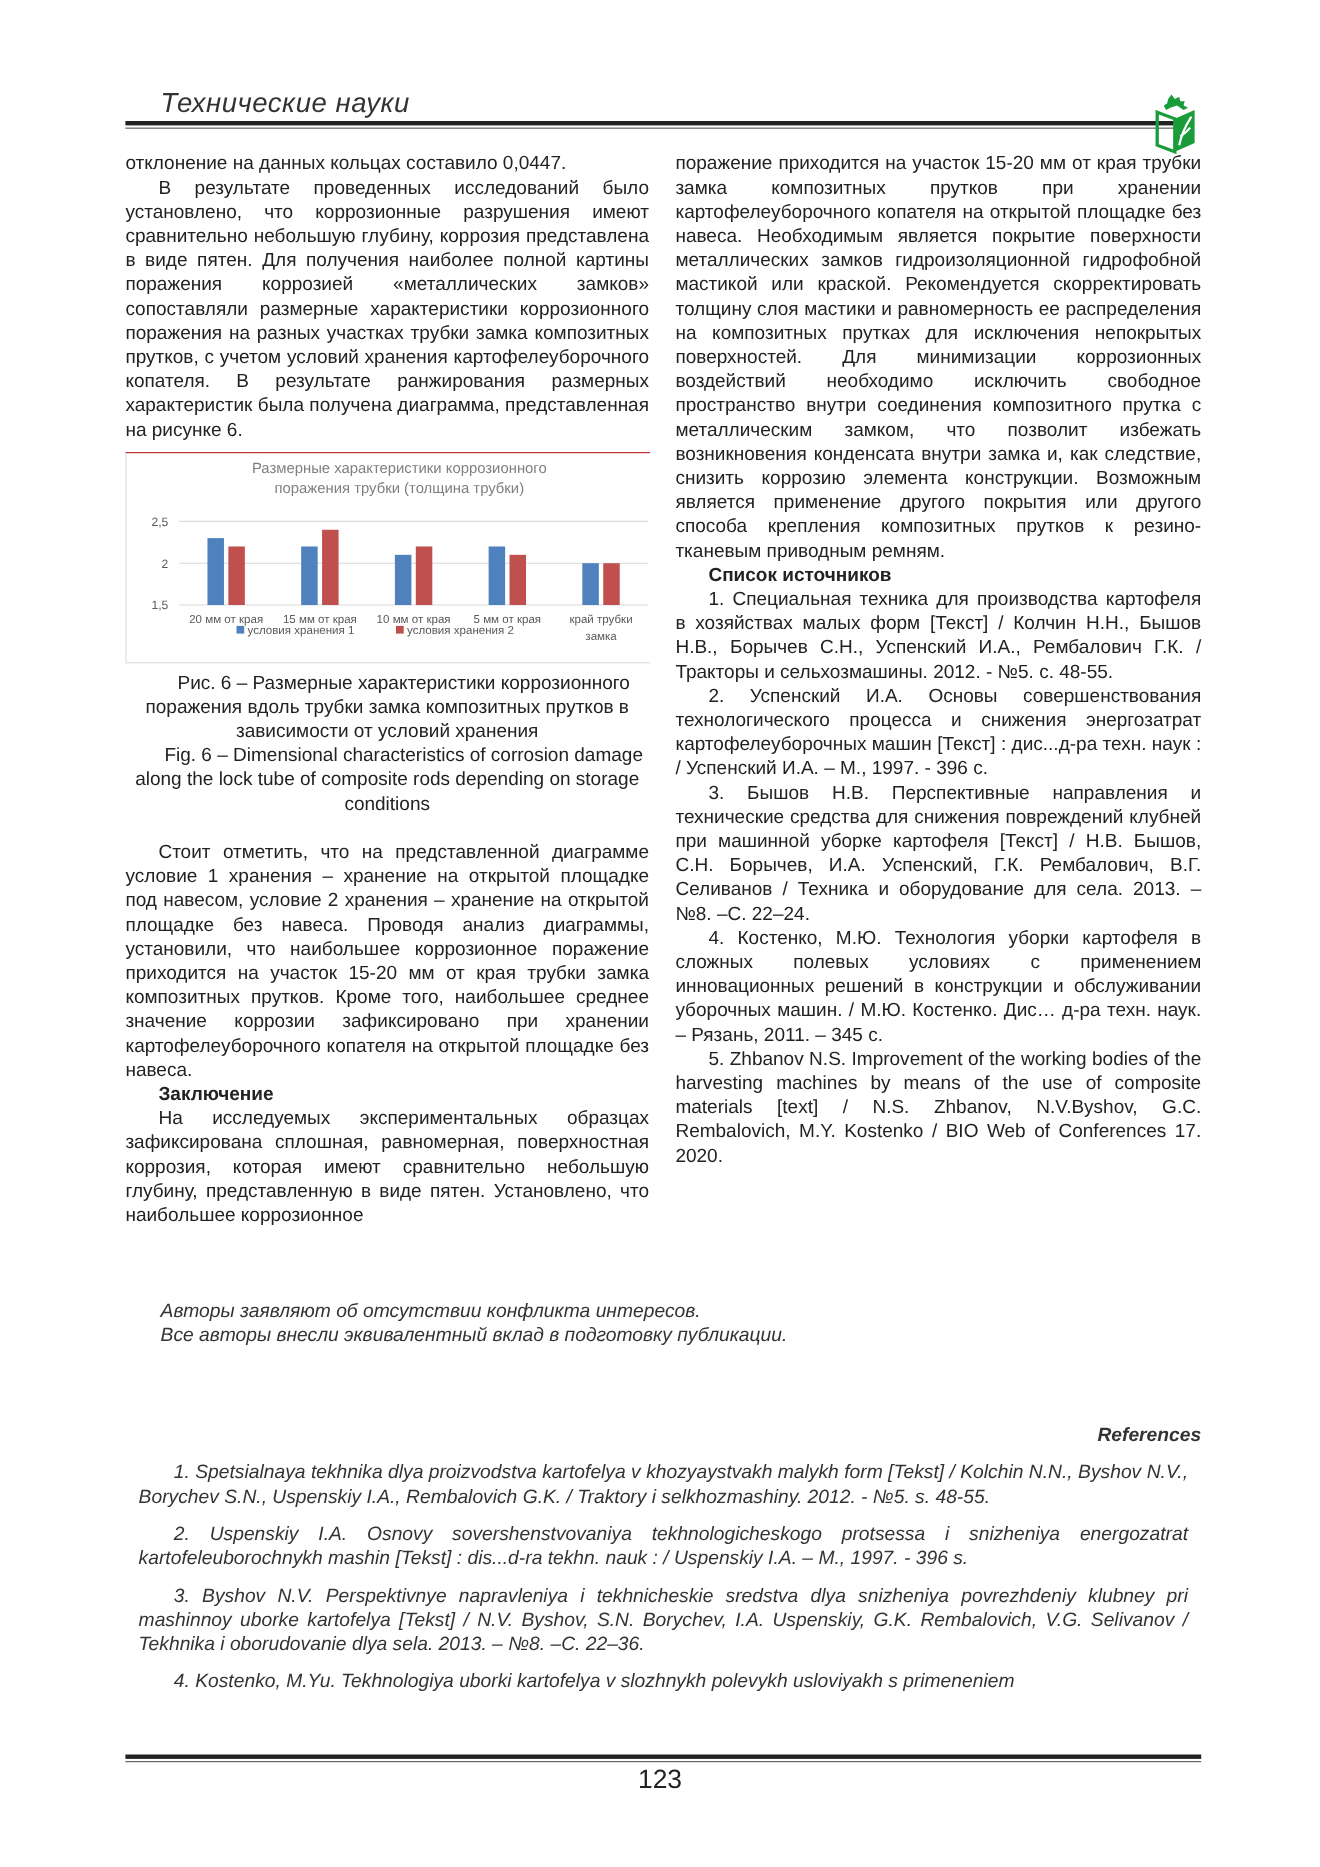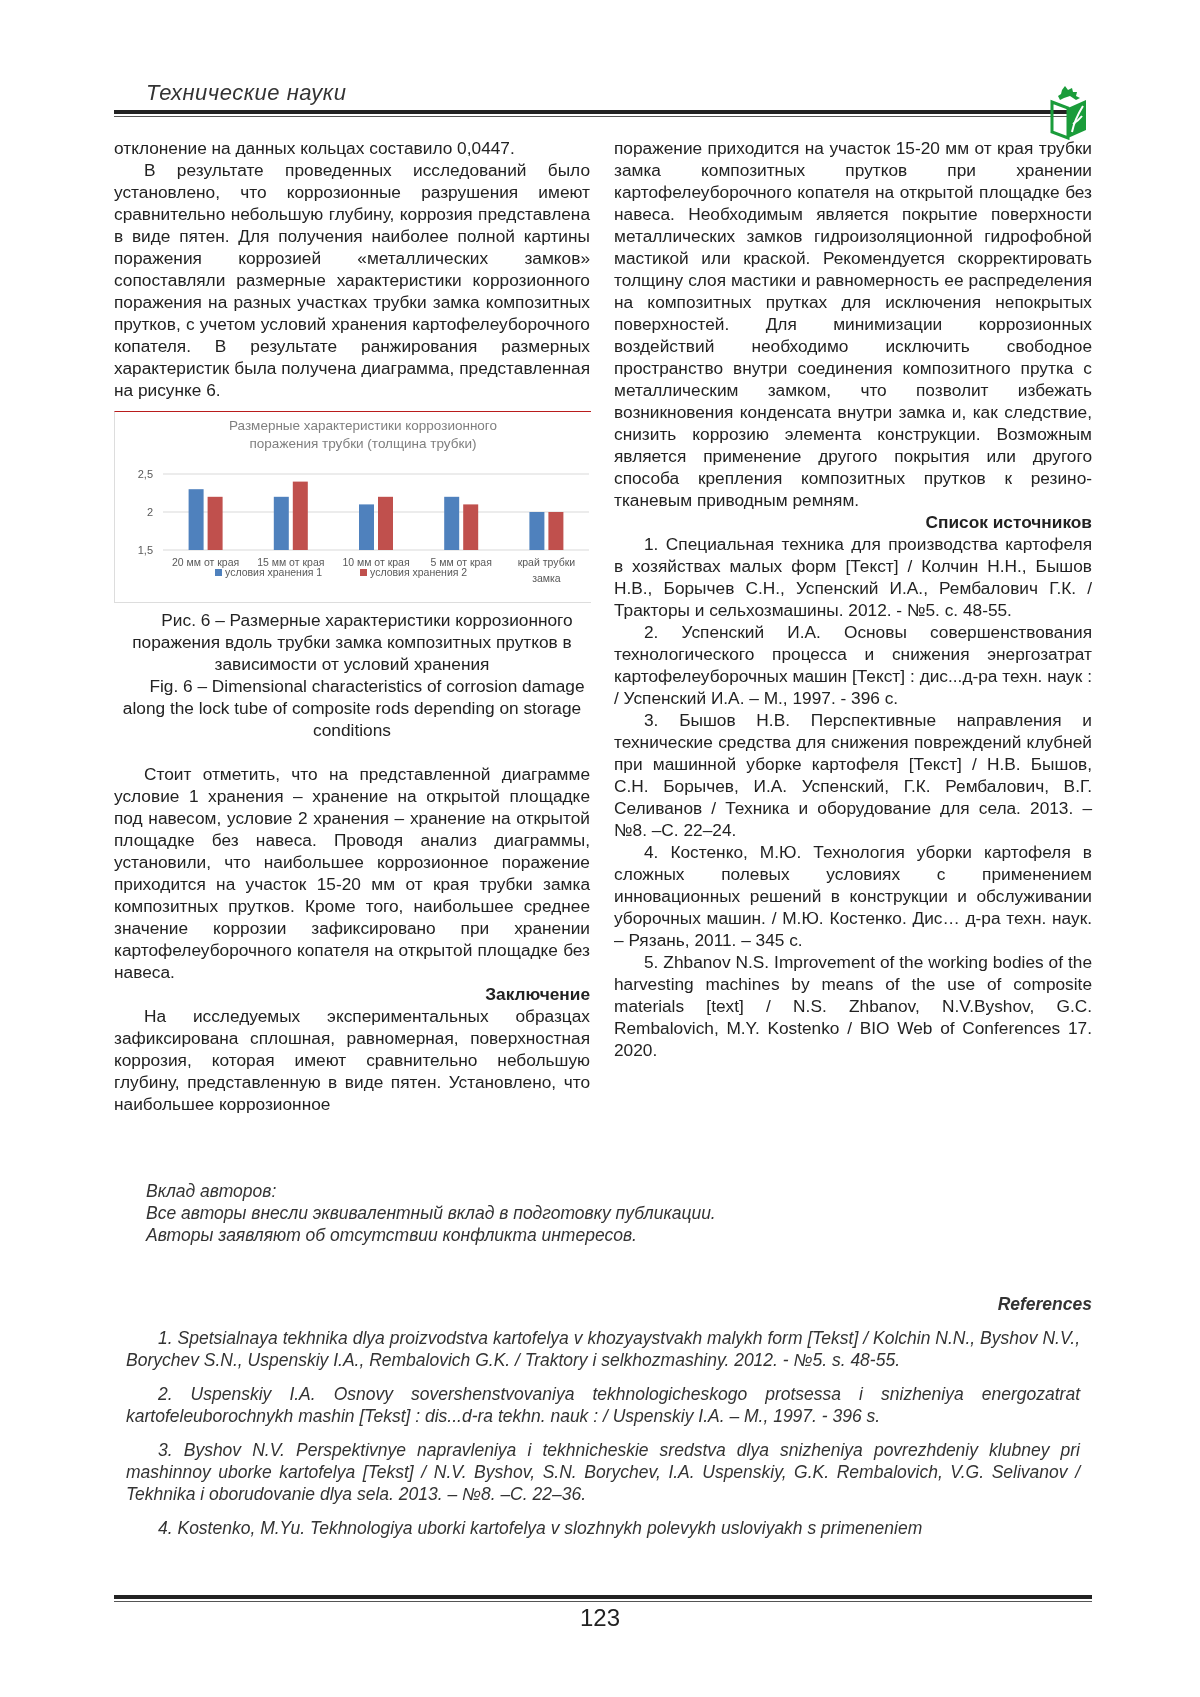--- a/index.html
+++ b/index.html
@@ -1,26 +1,26 @@
 <!DOCTYPE html>
 <html><head>
 <meta charset="utf-8">
 <style>
   html, body { margin:0; padding:0; background:#fff; }
   body { width:1200px; height:1697px; position:relative; font-family:"Liberation Sans", sans-serif; color:#222; overflow:hidden; }
-  .header-title { position:absolute; left:146px; top:80px; font-size:22px; font-style:italic; color:#333; letter-spacing:0.5px; }
+  .header-title { position:absolute; left:146px; top:80px; font-size:25px; font-style:italic; color:#333; letter-spacing:0.5px; }
   .rule-top { position:absolute; left:114px; top:110px; width:964px; height:4px; background:#222; }
   .rule-top2 { position:absolute; left:114px; top:116px; width:964px; height:1px; background:#555; }
   .logo { position:absolute; left:1048px; top:84px; width:44px; height:56px; }
   .col { position:absolute; font-size:17.3px; line-height:22px; text-align:justify; }
   .col-left { left:114px; top:137px; width:476px; }
   .col-right { left:614px; top:137px; width:478px; }
   .col p { margin:0; text-indent:30px; }
   .col p.noindent { text-indent:0; }
-  .section-heading { text-align:right; font-weight:bold; margin:0; }
+  .section-heading { text-align:left; font-weight:bold; margin:0; }
   .chart-box { width:476px; height:190px; margin:10px 0 6px 0; position:relative; border-top:1px solid #b91c1c; border-left:1px solid #ddd; border-bottom:1px solid #ddd; }
   .chart-box svg { display:block; }
   .caption { text-align:center; margin:0; font-size:17.3px; line-height:22px; }
   .caption-gap { height:22px; }
   .notes { position:absolute; left:146px; top:1180px; font-size:17.5px; line-height:22px; font-style:italic; color:#333; }
   .notes div { margin:0; }
   .refs-en { position:absolute; left:114px; top:1293px; width:978px; font-size:17.5px; line-height:22px; font-style:italic; text-align:justify; color:#333; }
   .refs-en .ref-heading { text-align:right; font-weight:bold; }
   .refs-en p { margin:12px; text-indent:32px; }
   .rule-bot { position:absolute; left:114px; top:1595px; width:978px; height:4px; background:#222; }
@@ -92,23 +92,22 @@
   <p class="noindent">поражение приходится на участок 15-20 мм от края трубки замка композитных прутков при хранении картофелеуборочного копателя на открытой площадке без навеса. Необходимым является покрытие поверхности металлических замков гидроизоляционной гидрофобной мастикой или краской. Рекомендуется скорректировать толщину слоя мастики и равномерность ее распределения на композитных прутках для исключения непокрытых поверхностей. Для минимизации коррозионных воздействий необходимо исключить свободное пространство внутри соединения композитного прутка с металлическим замком, что позволит избежать возникновения конденсата внутри замка и, как следствие, снизить коррозию элемента конструкции. Возможным является применение другого покрытия или другого способа крепления композитных прутков к резино-тканевым приводным ремням.</p>
   <p class="section-heading">Список источников</p>
   <p>1. Специальная техника для производства картофеля в хозяйствах малых форм [Текст] / Колчин Н.Н., Бышов Н.В., Борычев С.Н., Успенский И.А., Рембалович Г.К. / Тракторы и сельхозмашины. 2012. - №5. с. 48-55.</p>
   <p>2. Успенский И.А. Основы совершенствования технологического процесса и снижения энергозатрат картофелеуборочных машин [Текст] : дис...д-ра техн. наук : / Успенский И.А. – М., 1997. - 396 с.</p>
   <p>3. Бышов Н.В. Перспективные направления и технические средства для снижения повреждений клубней при машинной уборке картофеля [Текст] / Н.В. Бышов, С.Н. Борычев, И.А. Успенский, Г.К. Рембалович, В.Г. Селиванов / Техника и оборудование для села. 2013. – №8. –С. 22–24.</p>
   <p>4. Костенко, М.Ю. Технология уборки картофеля в сложных полевых условиях с применением инновационных решений в конструкции и обслуживании уборочных машин. / М.Ю. Костенко. Дис… д-ра техн. наук. – Рязань, 2011. – 345 с.</p>
   <p>5. Zhbanov N.S. Improvement of the working bodies of the harvesting machines by means of the use of composite materials [text] / N.S. Zhbanov, N.V.Byshov, G.C. Rembalovich, M.Y. Kostenko / BIO Web of Conferences 17. 2020.</p>
 </div>
 
 <div class="notes">
-  <div>Вклад авторов:</div>
+  <div>Авторы заявляют об отсутствии конфликта интересов.</div>
   <div>Все авторы внесли эквивалентный вклад в подготовку публикации.</div>
-  <div>Авторы заявляют об отсутствии конфликта интересов.</div>
 </div>
 
 <div class="refs-en">
   <div class="ref-heading">References</div>
   <p>1. Spetsialnaya tekhnika dlya proizvodstva kartofelya v khozyaystvakh malykh form [Tekst] / Kolchin N.N., Byshov N.V., Borychev S.N., Uspenskiy I.A., Rembalovich G.K. / Traktory i selkhozmashiny. 2012. - №5. s. 48-55.</p>
   <p>2. Uspenskiy I.A. Osnovy sovershenstvovaniya tekhnologicheskogo protsessa i snizheniya energozatrat kartofeleuborochnykh mashin [Tekst] : dis...d-ra tekhn. nauk : / Uspenskiy I.A. – M., 1997. - 396 s.</p>
   <p>3. Byshov N.V. Perspektivnye napravleniya i tekhnicheskie sredstva dlya snizheniya povrezhdeniy klubney pri mashinnoy uborke kartofelya [Tekst] / N.V. Byshov, S.N. Borychev, I.A. Uspenskiy, G.K. Rembalovich, V.G. Selivanov / Tekhnika i oborudovanie dlya sela. 2013. – №8. –C. 22–36.</p>
   <p>4. Kostenko, M.Yu. Tekhnologiya uborki kartofelya v slozhnykh polevykh usloviyakh s primeneniem</p>
 </div>
 

